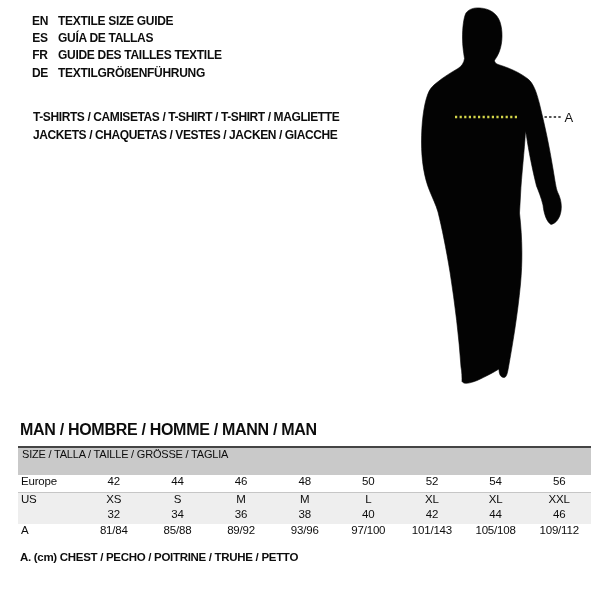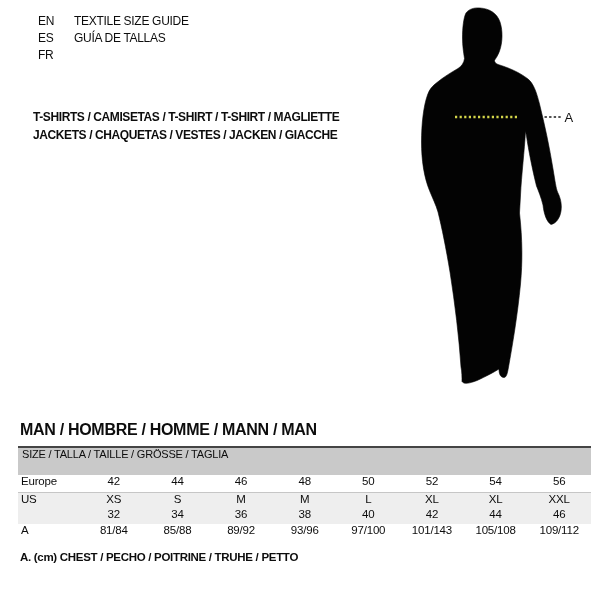--- a/index.html
+++ b/index.html
@@ -10,21 +10,21 @@
   *{margin:0;padding:0;box-sizing:border-box;}
   html,body{width:600px;height:600px;}
   body{
     background:var(--bg); color:var(--text);
     font-family:"Liberation Sans","DejaVu Sans",sans-serif;
     position:relative; overflow:hidden;
   }
   .canvas{position:absolute;left:0;top:0;width:600px;height:600px;}
 
   
-  .lang-list{position:absolute;left:38px;top:12px;font-weight:normal;font-size:12px;letter-spacing:-0.3px;}
+  .lang-list{position:absolute;left:22px;top:12px;font-weight:bold;font-size:12px;letter-spacing:-0.3px;text-align:center;}
   .lang-row{display:flex;height:17.4px;align-items:center;}
   .lang-code{width:36px;}
 
   
   .category{position:absolute;left:33px;top:109px;font-weight:bold;font-size:12px;letter-spacing:-0.4px;line-height:17.6px;}
 
   
   svg.figure{position:absolute;left:403px;top:0;width:197px;height:400px;}
   svg.figure path.body{fill:var(--silhouette);stroke:var(--silhouette);stroke-width:0.6;stroke-linejoin:round;}
   svg.figure line.chest{stroke:var(--chest-line);stroke-width:2.6;stroke-dasharray:2.2 2.4;}
@@ -57,20 +57,25 @@
       <div class="lang-row">
         <span class="lang-code">EN</span>
         <span class="lang-label">TEXTILE SIZE GUIDE</span>
       </div>
       <div class="lang-row">
         <span class="lang-code">ES</span>
         <span class="lang-label">GUÍA DE TALLAS</span>
       </div>
       <div class="lang-row">
         <span class="lang-code">FR</span>
+        <span class="lang-label">GUIDE DES TAILLES TEXTILE</span>
+      </div>
+      <div class="lang-row">
+        <span class="lang-code">DE</span>
+        <span class="lang-label">TEXTILGRÖßENFÜHRUNG</span>
       </div>
     </div>
 
   <div class="category">
     <div>T-SHIRTS / CAMISETAS / T-SHIRT / T-SHIRT / MAGLIETTE</div>
     <div>JACKETS / CHAQUETAS / VESTES / JACKEN / GIACCHE</div>
   </div>
 
   <svg class="figure" viewBox="403 0 197 400" preserveAspectRatio="none" aria-hidden="true">
     <path class="body" d="

